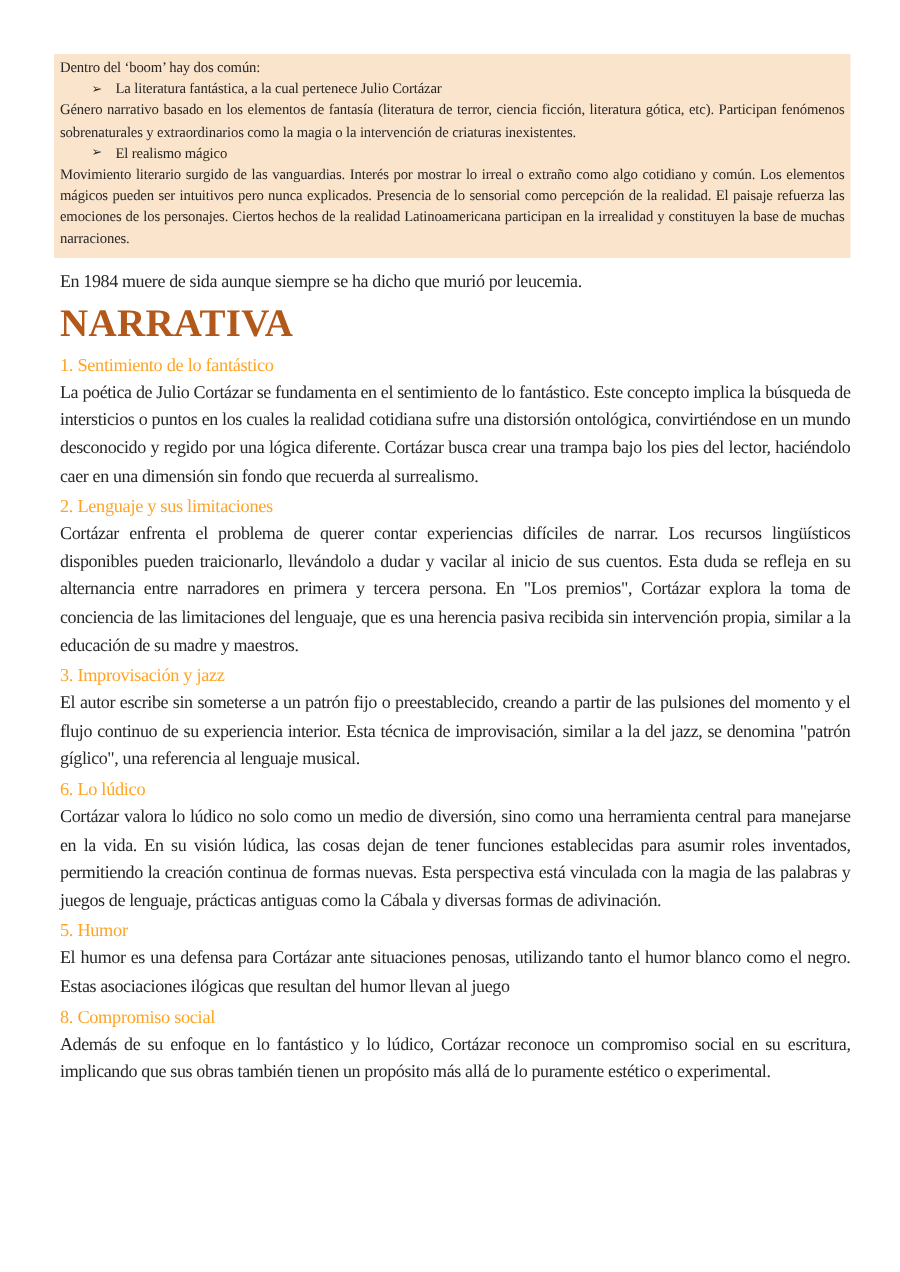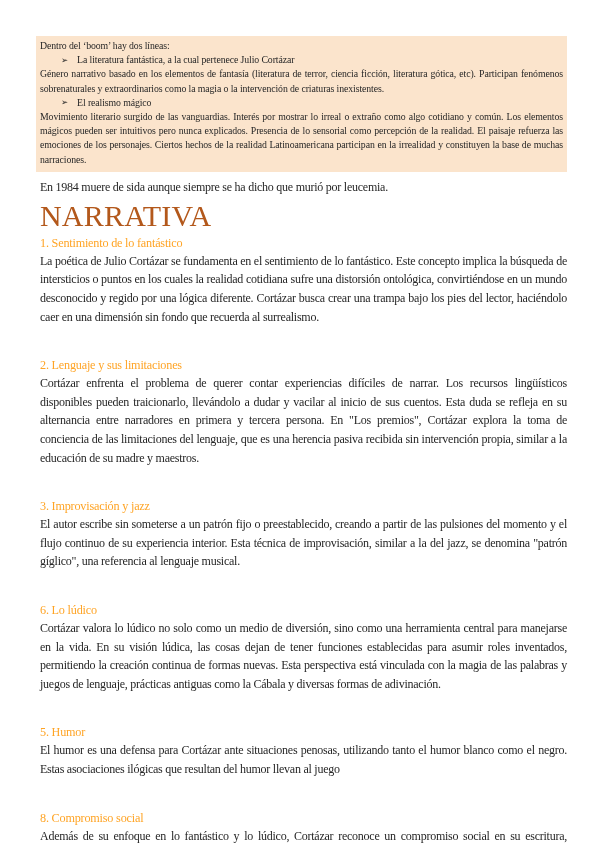--- a/index.html
+++ b/index.html
@@ -45,28 +45,28 @@
   .bold { font-weight: normal; }
   
   .death-line {
     margin: 6px 0 0 4px;
     font-size: 12px;
     line-height: 19px;
     letter-spacing: -0.25px;
   }
   .doc-title {
     margin: 5px 0 6px 4px;
-    font-size: 30px;
+    font-size: 26px;
     line-height: 28px;
-    font-weight: normal;
+    font-weight: bold;
     color: var(--title-color, #B3581B);
     letter-spacing: 0.2px;
   }
   .section { margin: 0 0 0 4px; }
-  .section + .section { margin-top: 32px; }
+  .section + .section { margin-top: 4px; }
   .section h2 {
     margin: 0 0 1px 0;
     font-size: 12.2px;
     line-height: 15px;
     font-weight: normal;
     color: var(--heading-color, #FFA425);
     letter-spacing: -0.2px;
   }
   .section p {
     margin: 0;
@@ -75,21 +75,21 @@
     letter-spacing: -0.25px;
     text-align: justify;
   }
 </style>
 </head>
 <body>
 
 <div class="page">
 
   <div class="highlight">
-    <p class="hl-line">Dentro del ‘boom’ hay dos líneas:</p>
+    <p class="hl-line">Dentro del ‘boom’ hay dos común:</p>
     <p class="hl-bullet"><span class="bullet-glyph">➢</span><span class="bold">La literatura fantástica</span><span>, a la cual pertenece Julio Cortázar</span></p>
     <p class="hl-para">Género narrativo basado en los elementos de fantasía (literatura de terror, ciencia ficción, literatura gótica, etc). Participan fenómenos sobrenaturales y extraordinarios como la magia o la intervención de criaturas inexistentes.</p>
     <p class="hl-bullet"><span class="bullet-glyph">➢</span><span>El realismo mágico</span></p>
     <p class="hl-para">Movimiento literario surgido de las vanguardias. Interés por mostrar lo irreal o extraño como algo cotidiano y común. Los elementos mágicos pueden ser intuitivos pero nunca explicados. Presencia de lo sensorial como percepción de la realidad. El paisaje refuerza las emociones de los personajes. Ciertos hechos de la realidad Latinoamericana participan en la irrealidad y constituyen la base de muchas narraciones.</p>
   </div>
 
   <p class="death-line">En 1984 muere de sida aunque siempre se ha dicho que murió por leucemia.</p>
 
   <h1 class="doc-title">NARRATIVA</h1>
 

